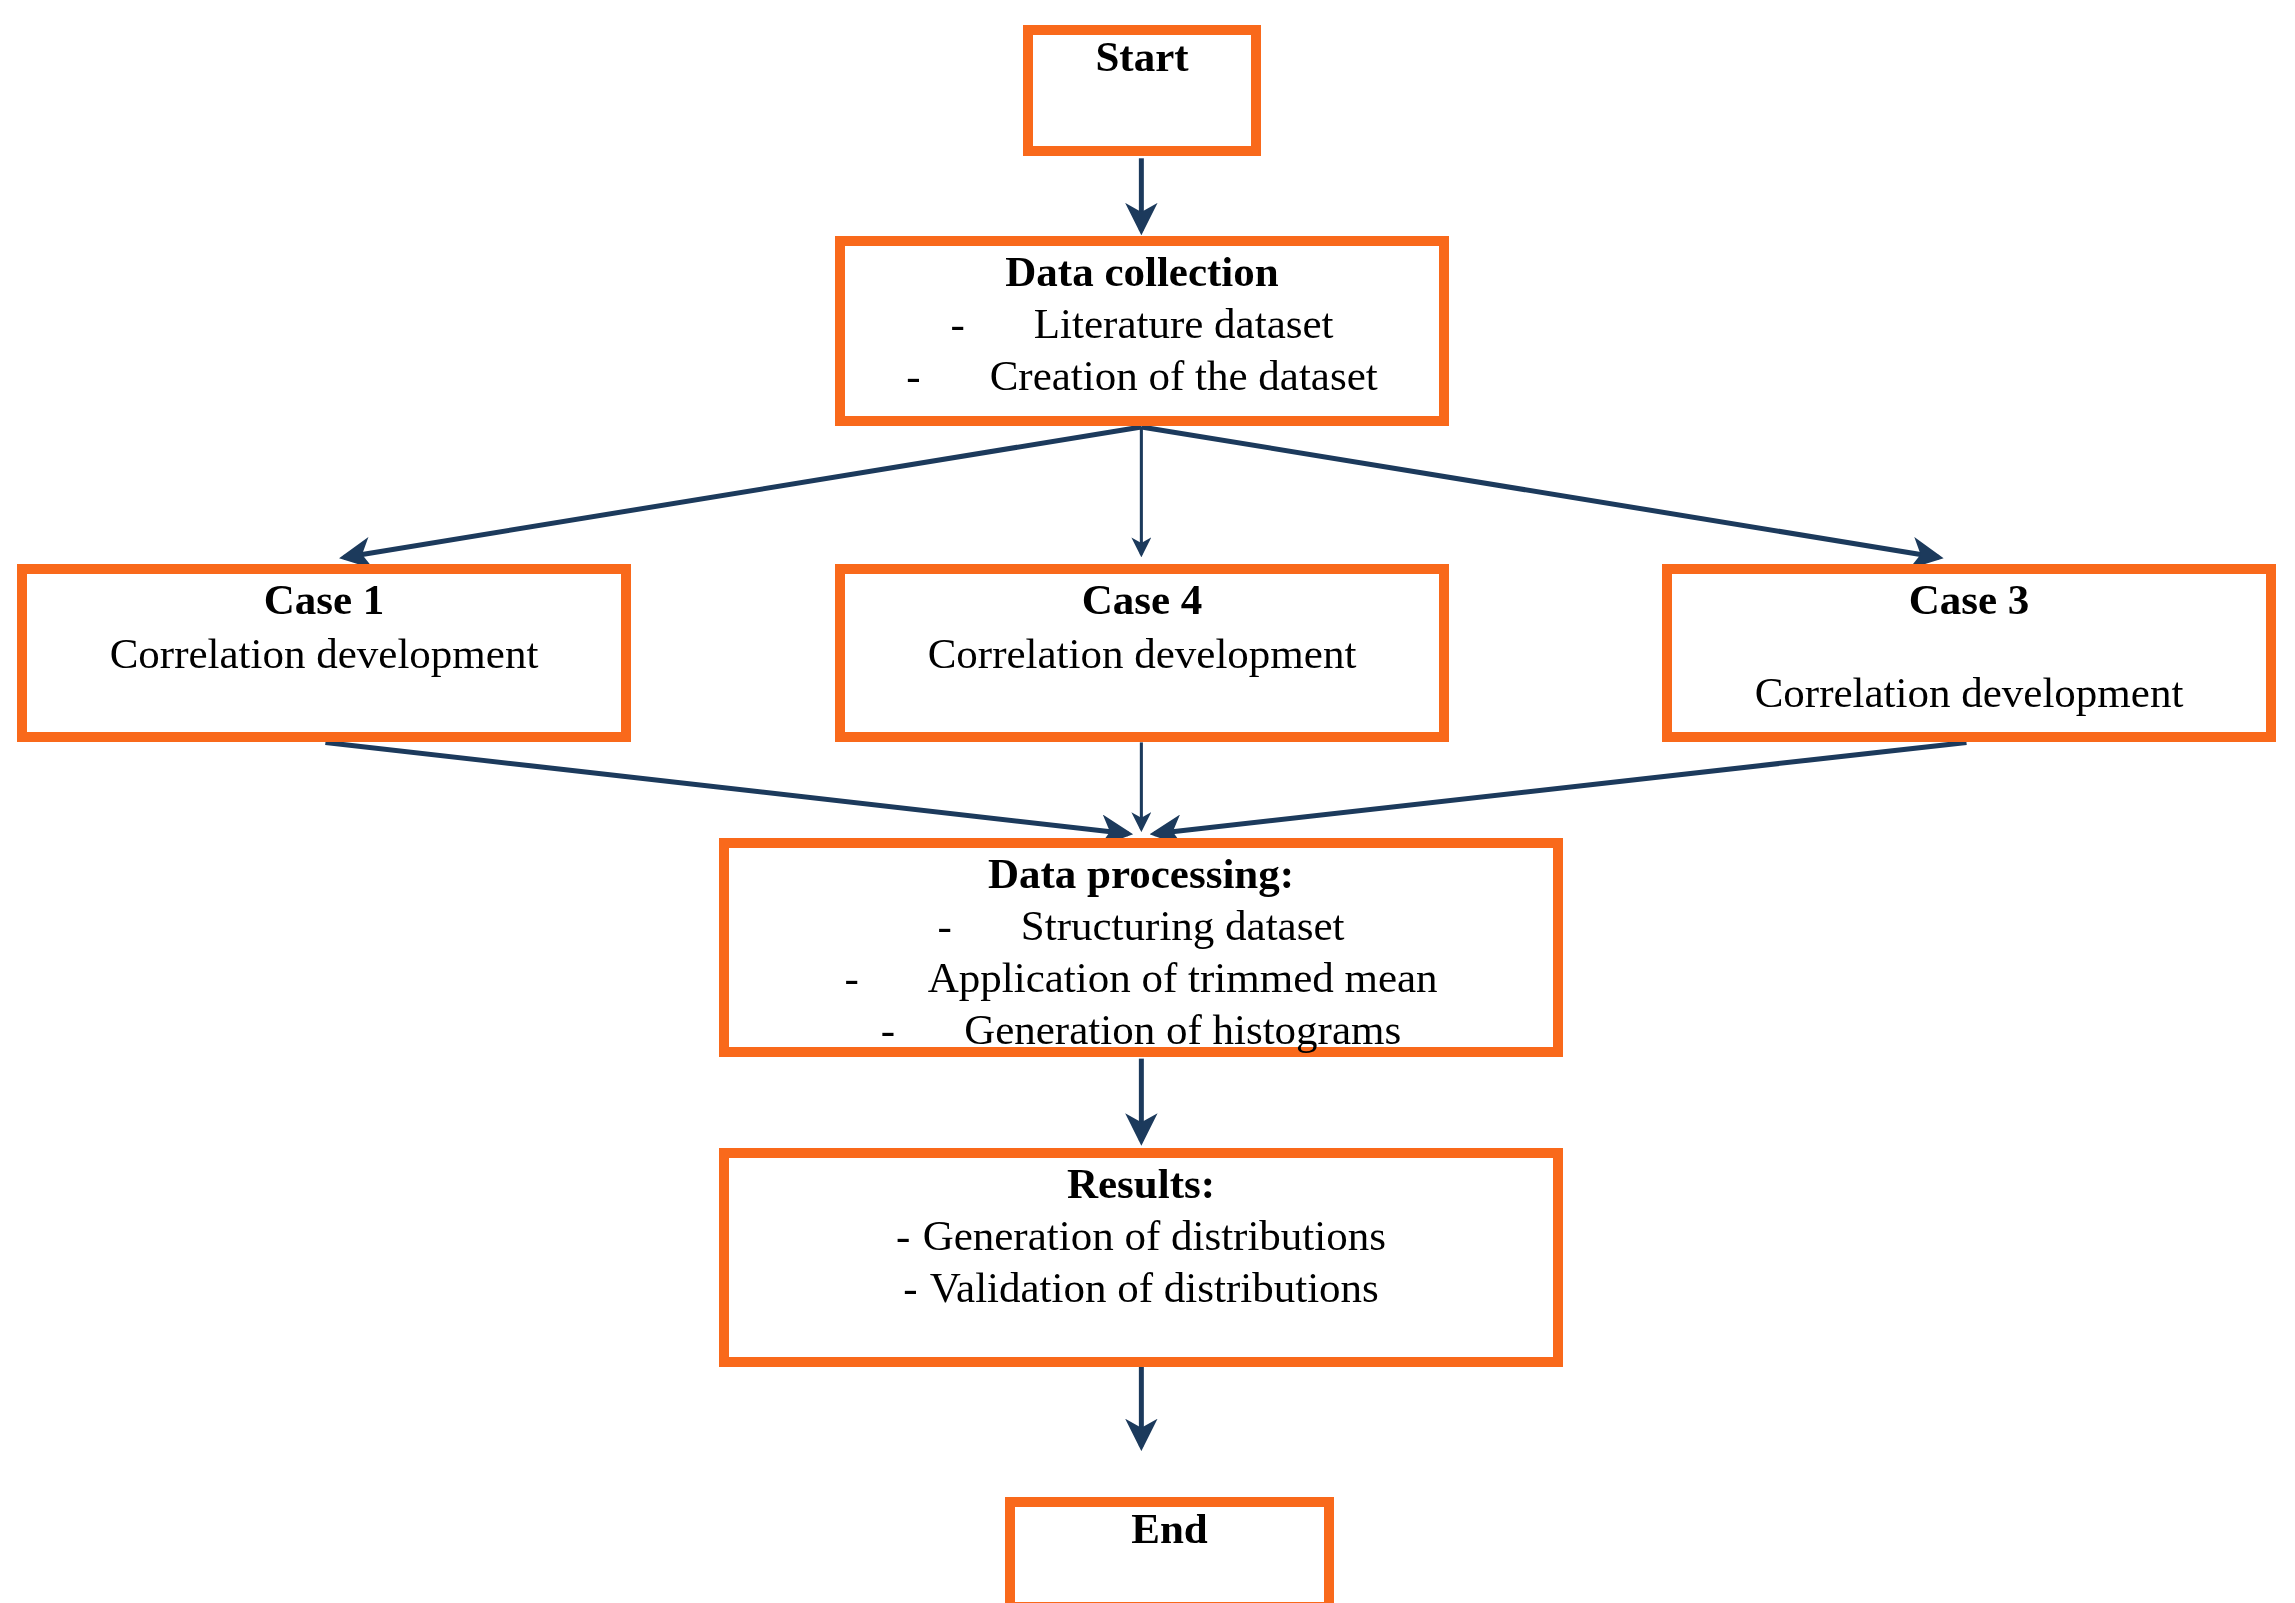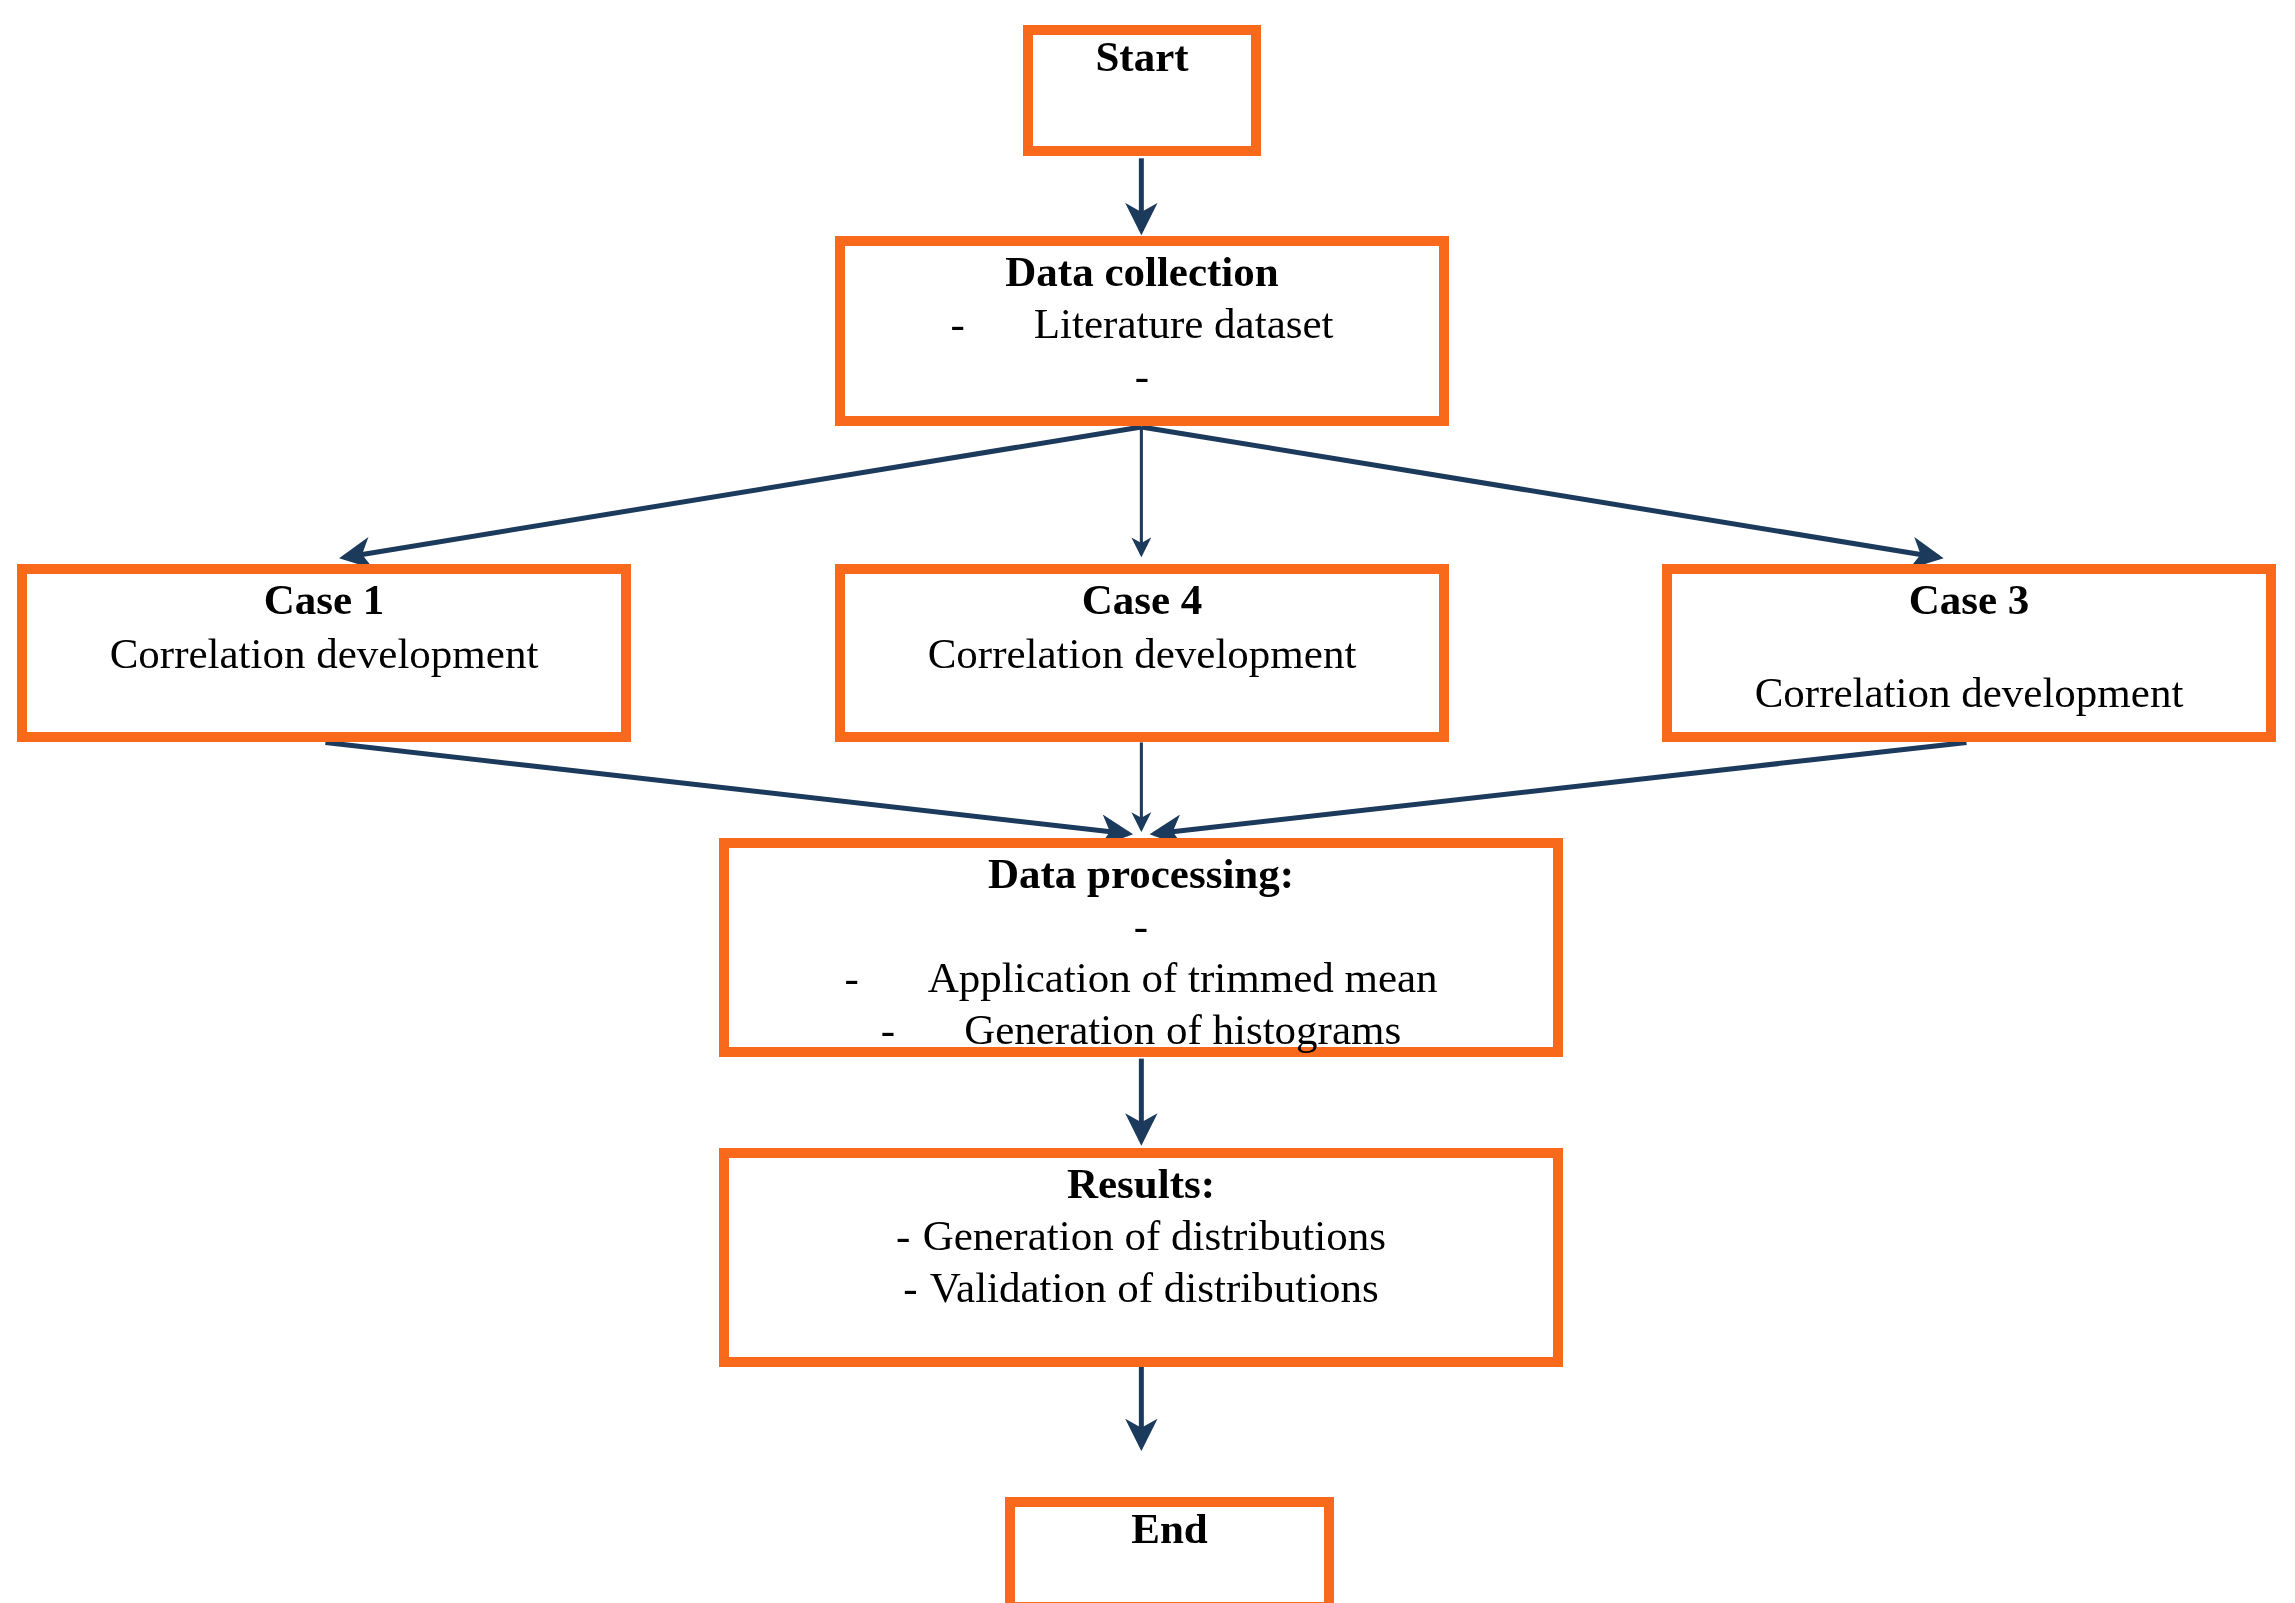--- a/index.html
+++ b/index.html
@@ -94,20 +94,21 @@
   </div>
 
   <div class="box" id="node-data-collection">
     <div class="title">Data collection</div>
     <div class="line tabbed">
       <span class="bullet">-</span>
       <span class="txt">Literature dataset</span>
     </div>
     <div class="line tabbed">
       <span class="bullet">-</span>
+      <span class="txt">Creation of the dataset</span>
     </div>
   </div>
 
   <div class="box" id="node-case-1">
     <div class="title">Case 1</div>
     <div class="subtitle">Correlation development</div>
   </div>
 
   <div class="box" id="node-case-2">
     <div class="title">Case 4</div>
@@ -116,20 +117,21 @@
 
   <div class="box" id="node-case-3">
     <div class="title">Case 3</div>
     <div class="subtitle">Correlation development</div>
   </div>
 
   <div class="box" id="node-data-processing">
     <div class="title">Data processing:</div>
     <div class="line tabbed">
       <span class="bullet">-</span>
+      <span class="txt">Structuring dataset</span>
     </div>
     <div class="line tabbed">
       <span class="bullet">-</span>
       <span class="txt">Application of trimmed mean</span>
     </div>
     <div class="line tabbed">
       <span class="bullet">-</span>
       <span class="txt">Generation of histograms</span>
     </div>
   </div>

